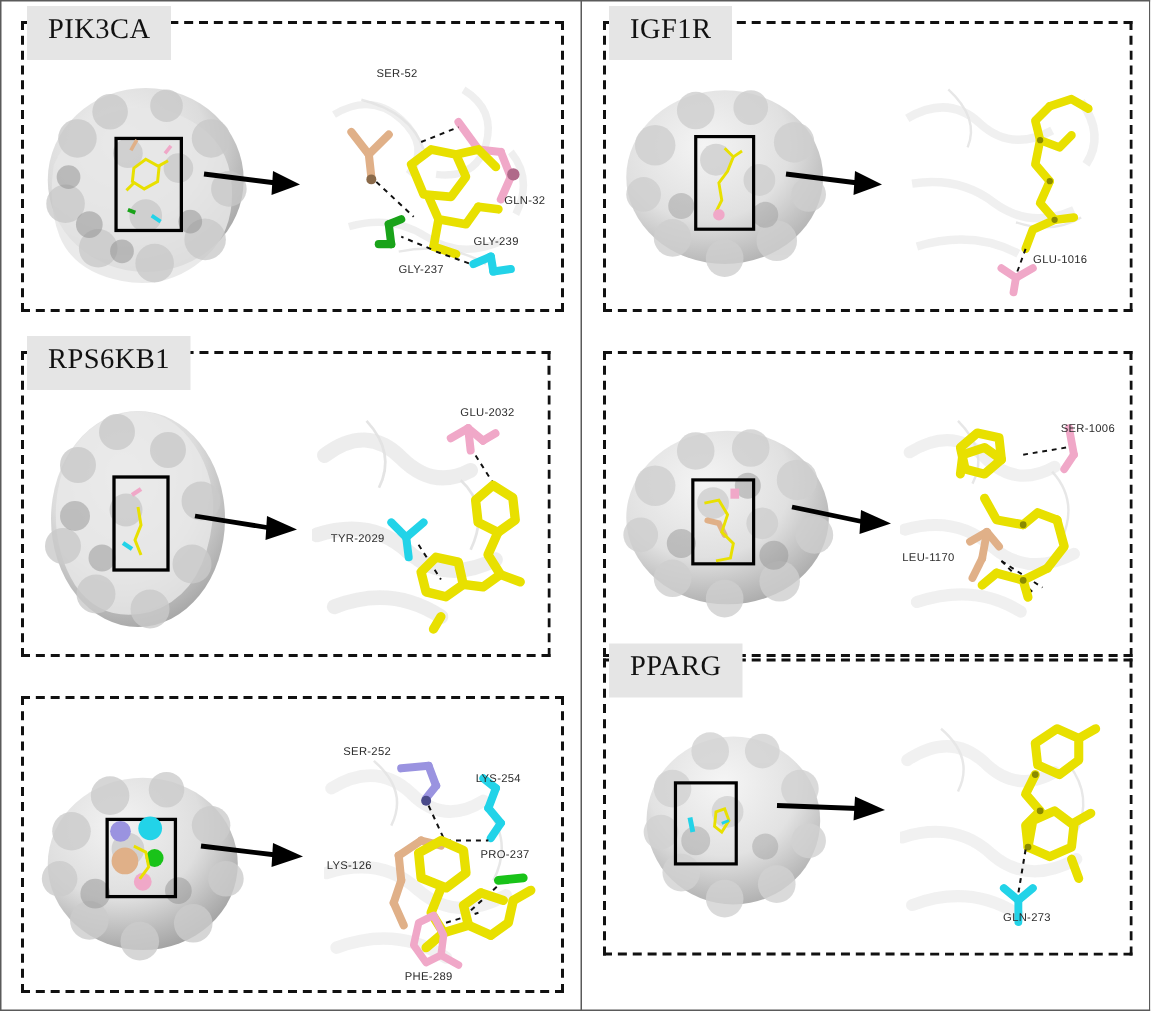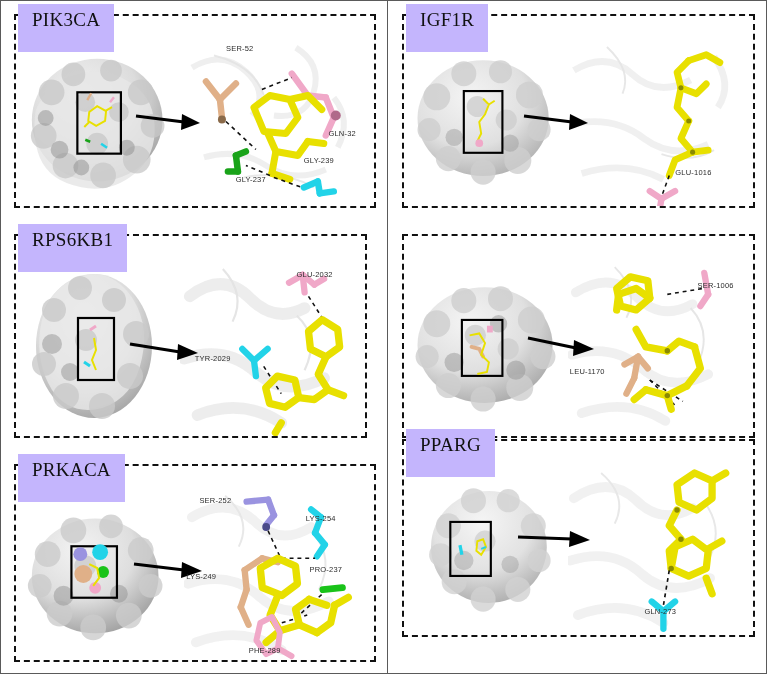--- a/index.html
+++ b/index.html
@@ -39,39 +39,40 @@
     top: 14px;
     right: 12px;
     bottom: 12px;
     border: 2.5px dashed #111111;
     box-sizing: border-box;
   }
   .panel-label {
     position: absolute;
     left: 18px;
     top: 4px;
-    background: #c4b5fd;
+    background: #e5e5e5;
     color: #111111;
     font-family: "Liberation Serif", serif;
     font-size: 19px;
     line-height: 1;
-    padding: 6px 14px 23px 14px;
+    padding: 6px 14px 11px 14px;
     letter-spacing: 0.3px;
     z-index: 6;
     white-space: nowrap;
   }
   .panel-body {
     position: absolute;
     left: 16px;
     top: 34px;
     right: 14px;
     bottom: 14px;
     display: flex;
     align-items: center;
     z-index: 3;
+    gap: 32px;
   }
   .surface-pane {
     position: relative;
     width: 47%;
     height: 100%;
     display: flex;
     align-items: center;
     justify-content: center;
   }
   .zoom-pane {
@@ -493,21 +494,20 @@
           </g>
         </svg>
         <span class="res-label" style="left:70%;top:15%;">SER-1006</span>
         <span class="res-label" style="left:1%;top:62%;">LEU-1170</span>
       </div>
     </div>
   </div>
 
   <div class="panel" style="left:0;top:450px;width:388px;height:224px;">
     <div class="panel-dashed"></div>
-    <div class="panel-label">PRKACA</div>
     <div class="panel-body">
       <div class="surface-pane">
         <svg width="170" height="160" viewBox="0 0 170 160">
           <defs>
             <radialGradient id="surfG5" cx="38%" cy="28%" r="78%">
               <stop offset="0%" stop-color="#f3f3f3"></stop>
               <stop offset="55%" stop-color="#dedede"></stop>
               <stop offset="100%" stop-color="#9d9d9d"></stop>
             </radialGradient>
           </defs>
@@ -600,21 +600,21 @@
             <path d="M140 108 l20 -2"></path>
           </g>
 
           <g stroke="#F0A8C8" stroke-width="6" stroke-linecap="round" stroke-linejoin="round" fill="none">
             <path d="M88 136 l8 16 l-2 16 l-12 6 l-10 -14 l4 -18 z"></path>
             <path d="M94 168 l14 8"></path>
           </g>
         </svg>
         <span class="res-label" style="left:8%;top:7%;">SER-252</span>
         <span class="res-label" style="left:64%;top:17%;">LYS-254</span>
-        <span class="res-label" style="left:1%;top:50%;">LYS-249</span>
+        <span class="res-label" style="left:1%;top:50%;">LYS-126</span>
         <span class="res-label" style="left:66%;top:46%;text-align:center;">PRO-237</span>
         <span class="res-label" style="left:34%;top:92%;">PHE-289</span>
       </div>
     </div>
   </div>
 
   <div class="panel" style="left:388px;top:425px;width:379px;height:224px;">
     <div class="panel-dashed"></div>
     <div class="panel-label">PPARG</div>
     <div class="panel-body">

